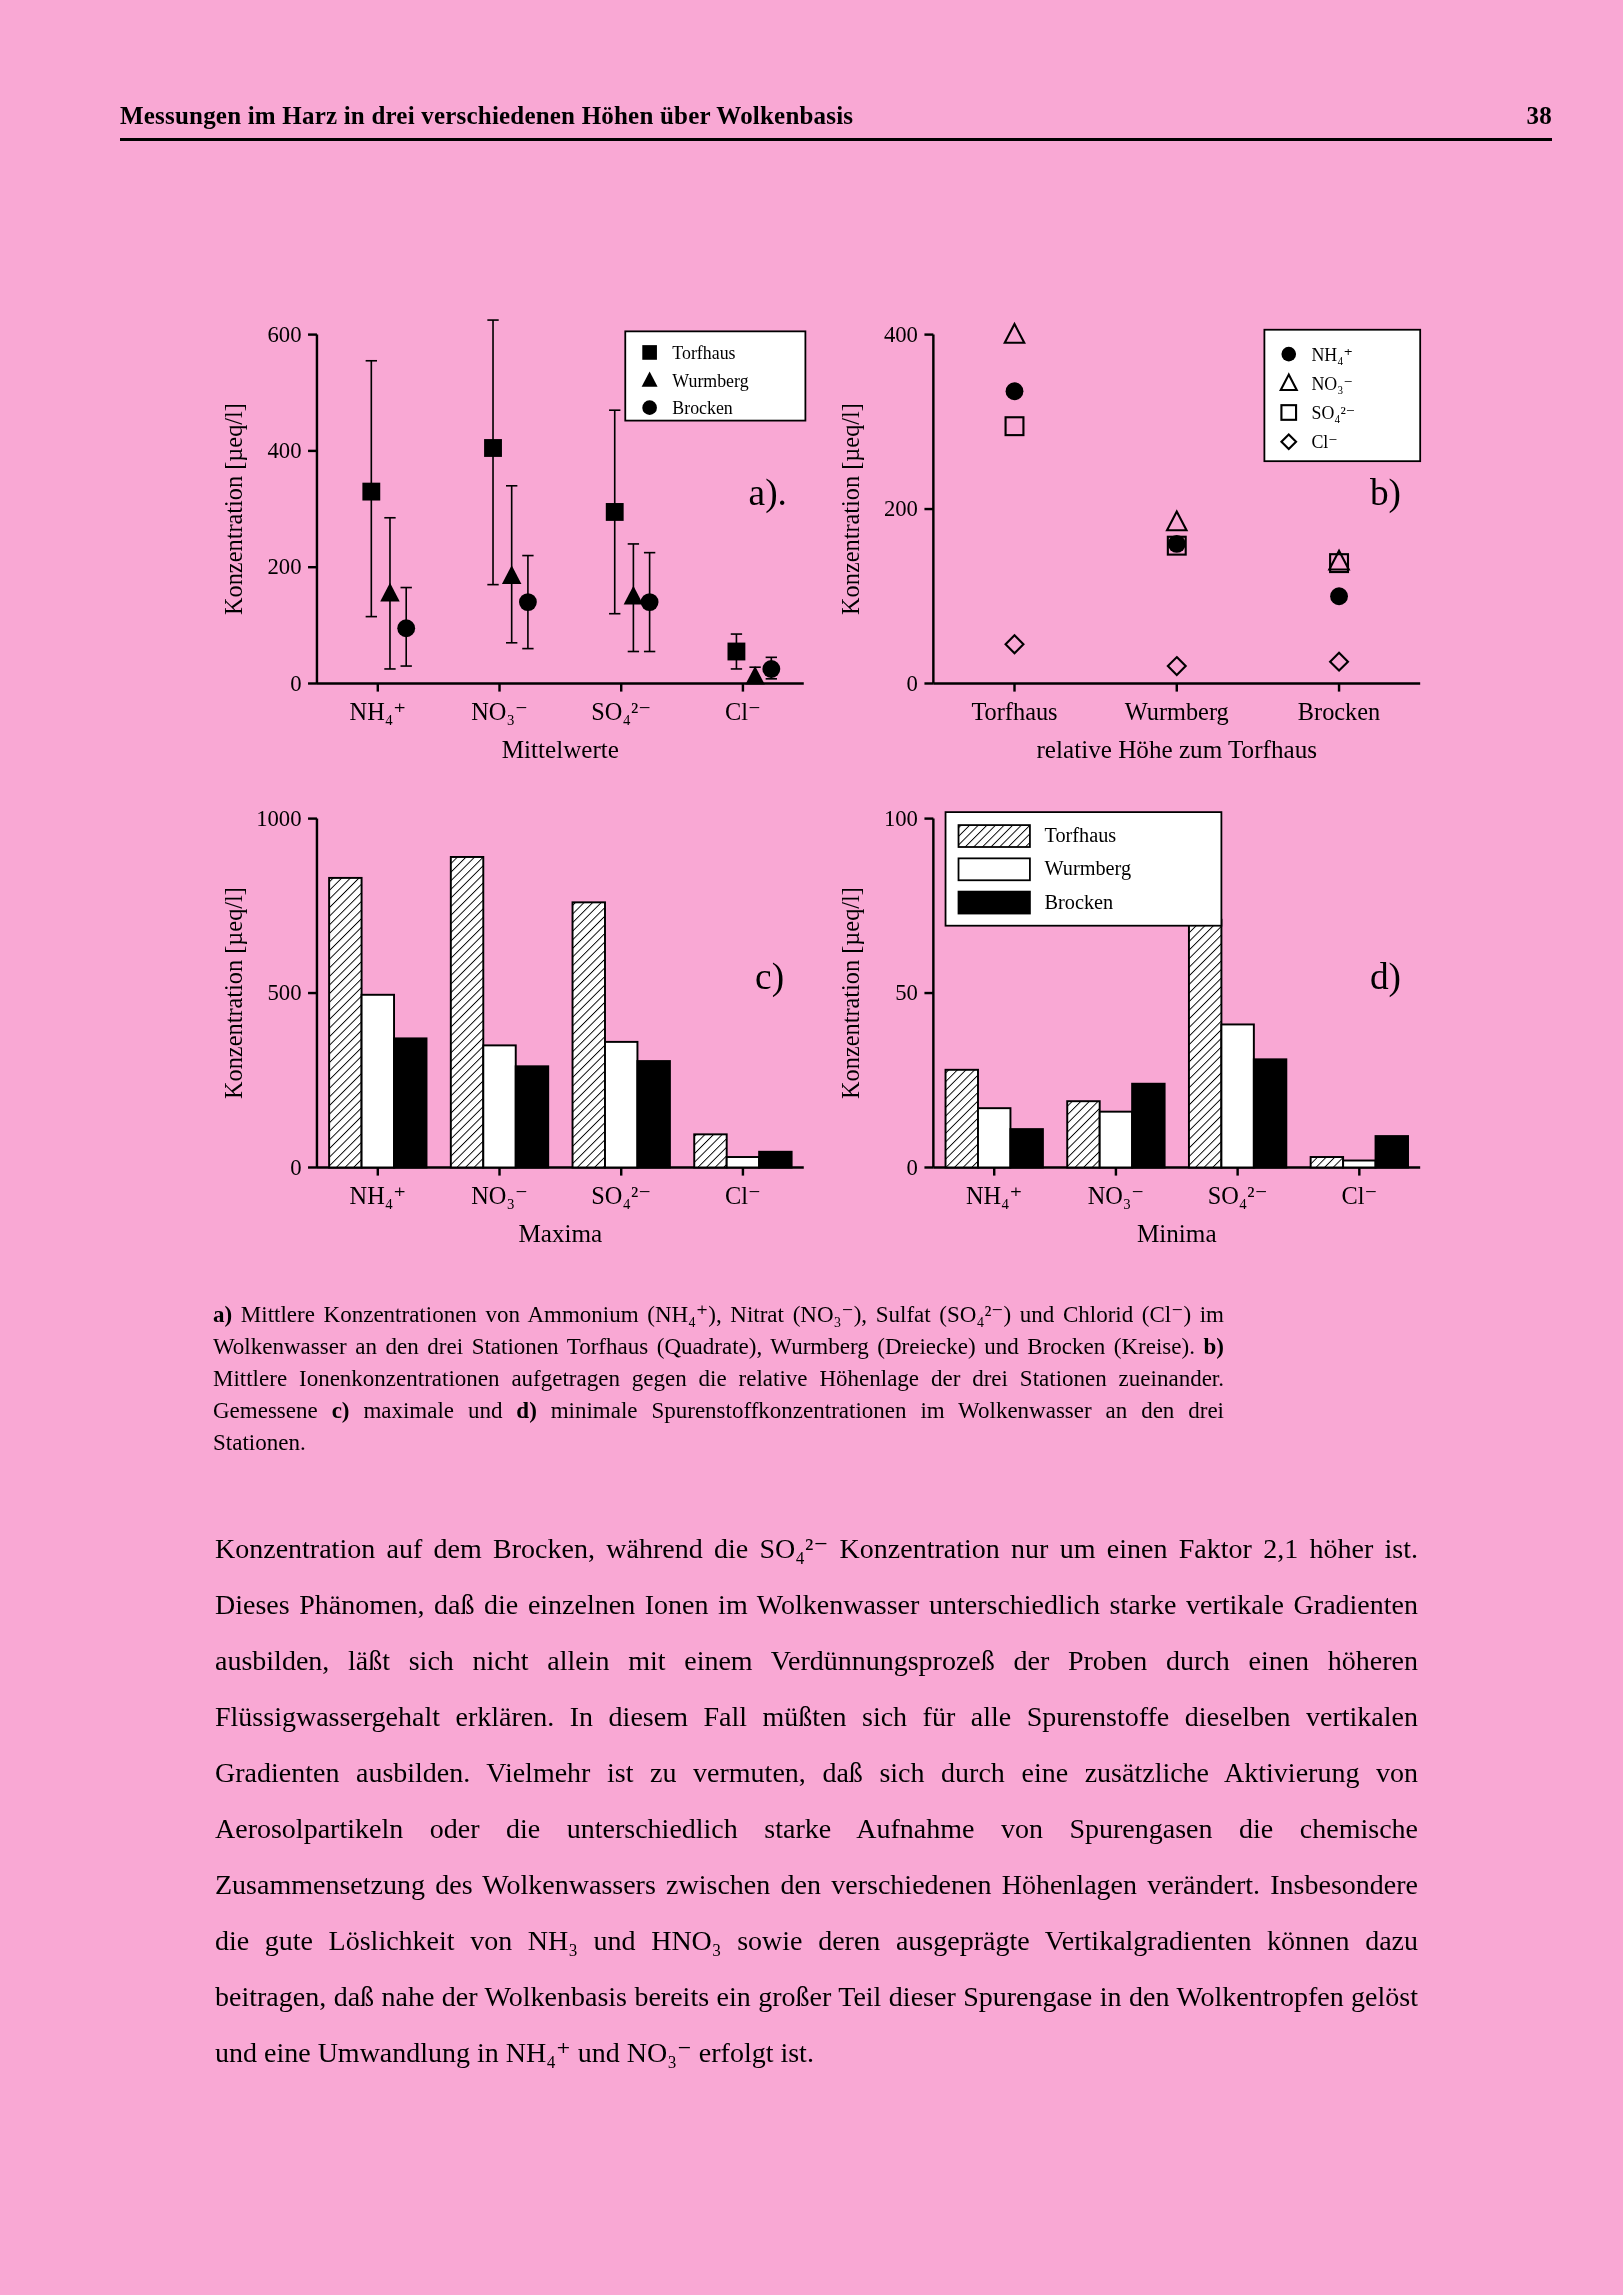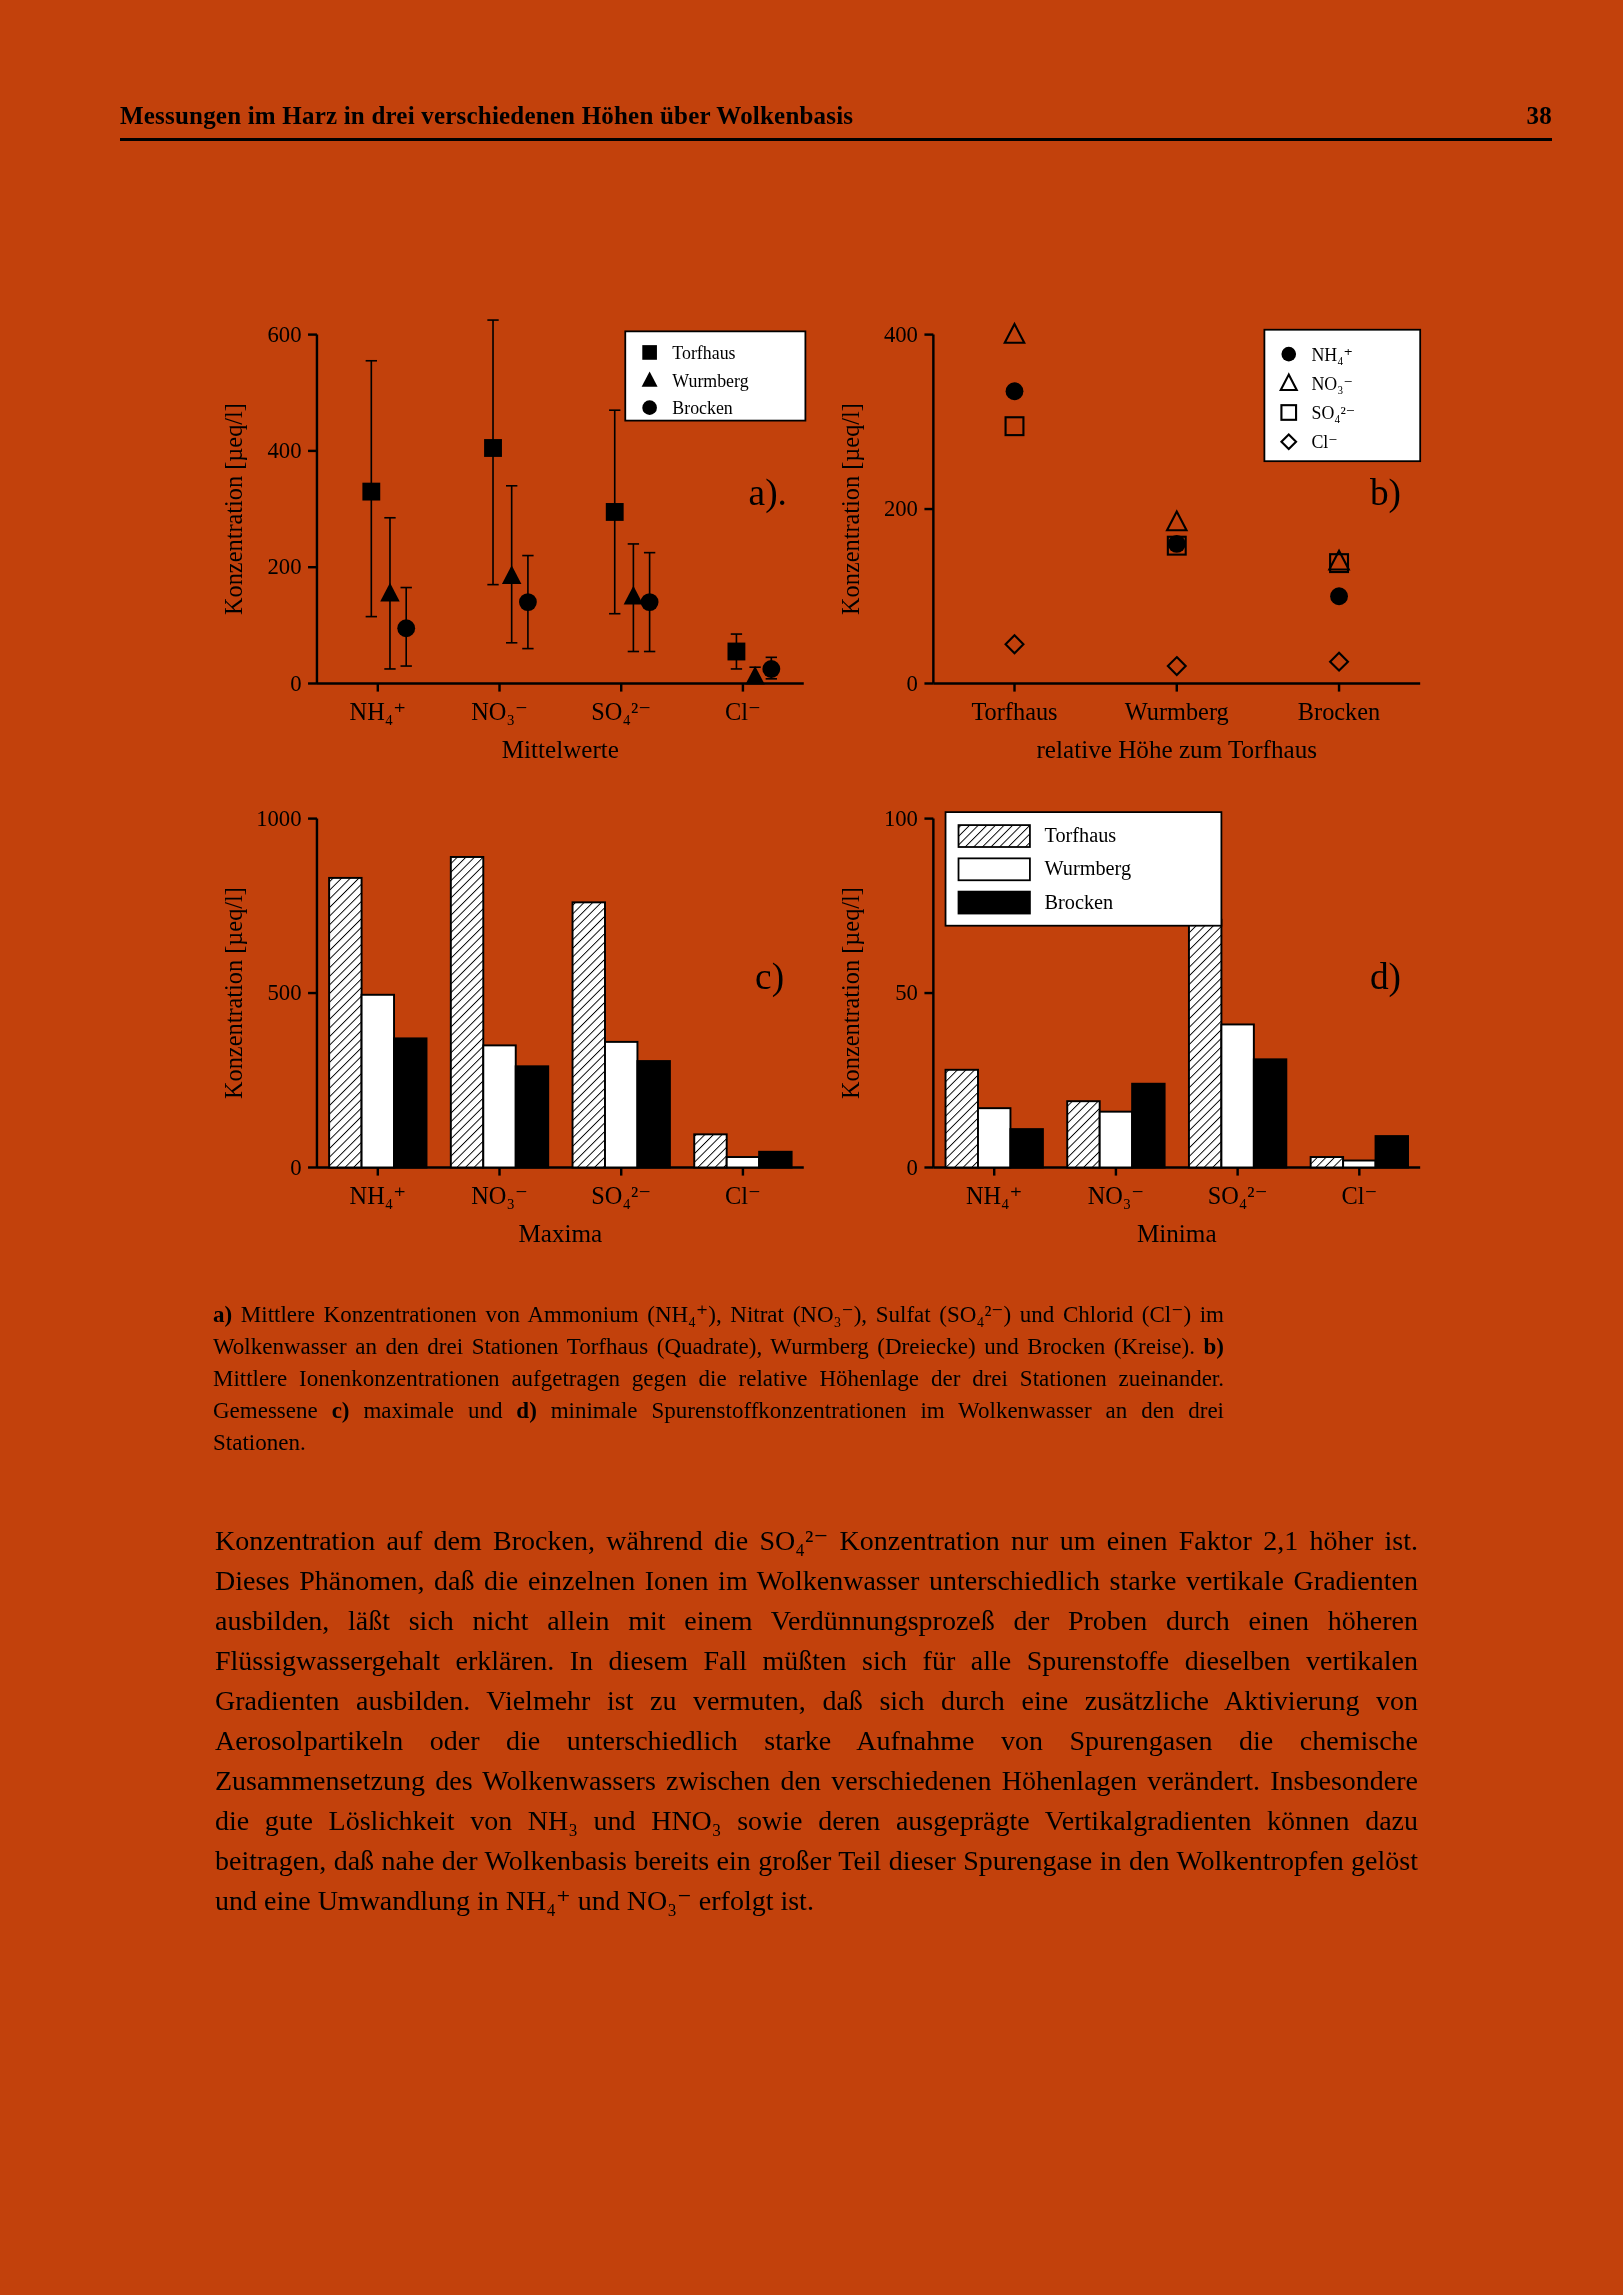--- a/index.html
+++ b/index.html
@@ -4,40 +4,40 @@
 <style>
   * { margin: 0; padding: 0; box-sizing: border-box; }
   html, body { background: #ffffff; }
   body {
     width: 1623px; height: 2295px;
     font-family: "Liberation Serif", "DejaVu Serif", serif;
     color: #000;
   }
   .page {
     position: relative; width: 1623px; height: 2295px;
-    background: #c2410c; overflow: hidden;
+    background: #f9a8d4; overflow: hidden;
   }
   .page-header {
     position: absolute; left: 120px; top: 102px; width: 1432px;
     display: flex; justify-content: space-between; align-items: flex-end;
     border-bottom: 3.2px solid #000; padding-bottom: 8px;
     font-weight: bold; font-size: 25px; letter-spacing: 0.2px;
   }
   .chart { position: absolute; }
   svg text { font-family: "Liberation Serif", "DejaVu Serif", serif; }
   .caption {
     position: absolute; left: 213px; top: 1299px; width: 1211px;
     display: flex; font-size: 23px; line-height: 32px;
   }
   .cap-label { font-weight: bold; width: 197px; flex: none; }
   .cap-text { width: 1011px; text-align: justify; }
   .cap-text b { font-weight: bold; }
   .body-text {
     position: absolute; left: 215px; top: 1521px; width: 1203px;
-    font-size: 28px; line-height: 40px; text-align: justify;
+    font-size: 28px; line-height: 56px; text-align: justify;
   }
 </style>
 </head>
 <body>
 
 <div class="page">
 
   <svg width="0" height="0" style="position:absolute" aria-hidden="true">
     <defs>
       <pattern id="hatch" patternUnits="userSpaceOnUse" width="7.5" height="7.5" patternTransform="rotate(45)">

